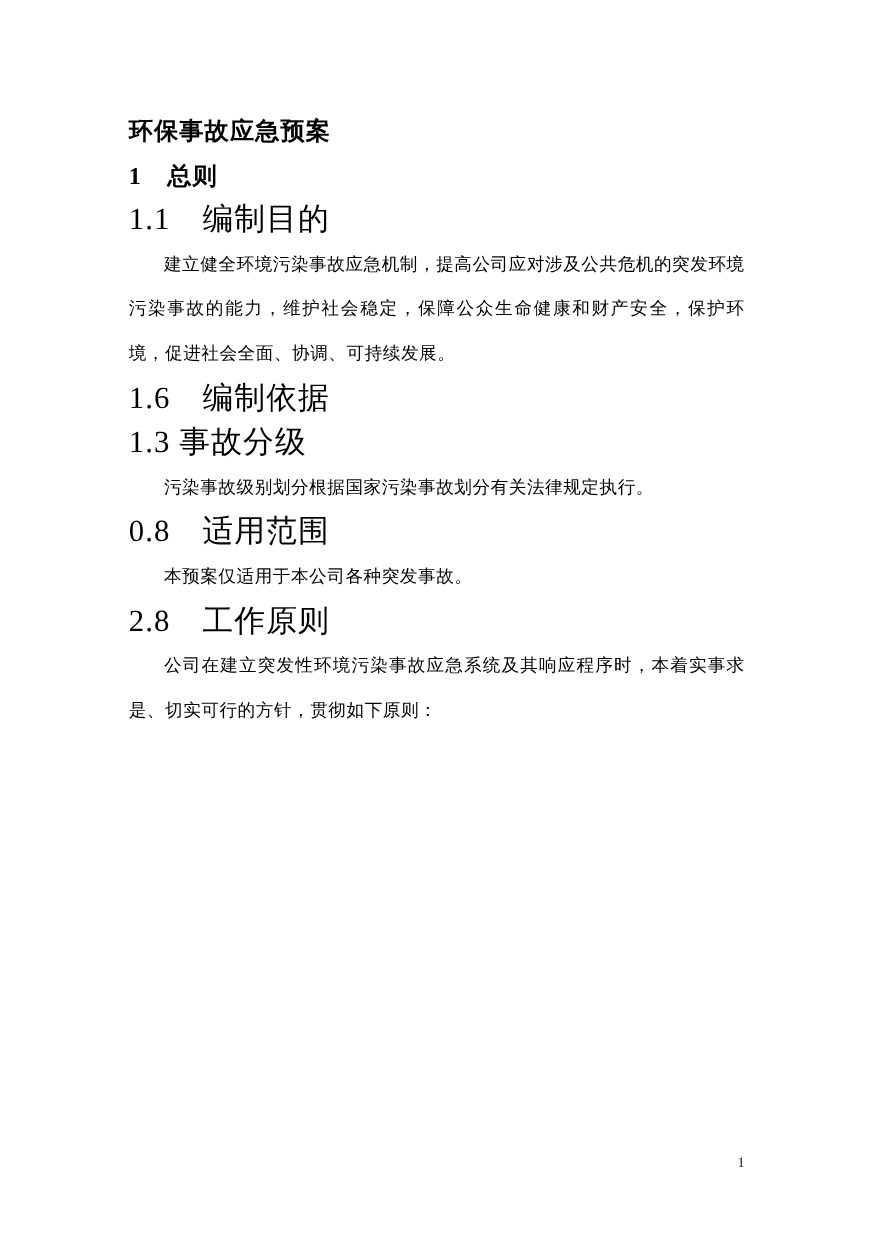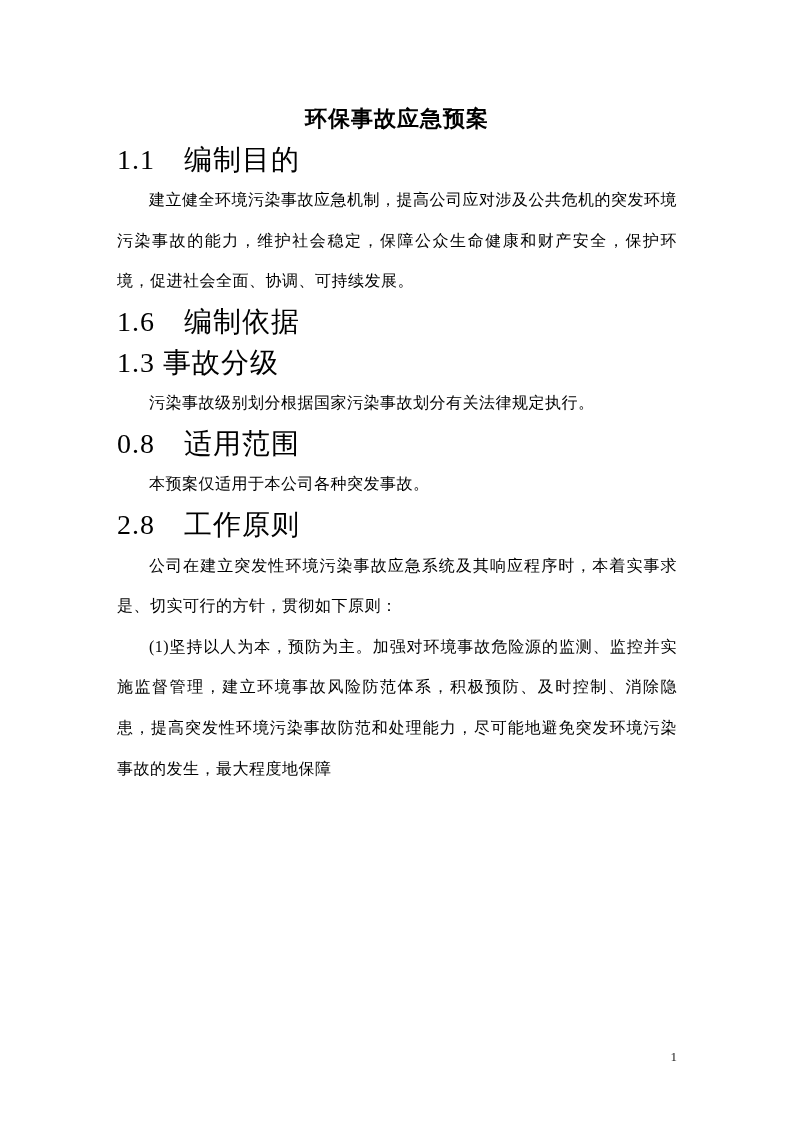--- a/index.html
+++ b/index.html
@@ -18,21 +18,21 @@
   }
   .content {
     position: absolute;
     left: 117px;
     top: 99px;
     width: 560px;
   }
   .doc-title {
     font-size: 22px;
     font-weight: bold;
-    text-align: center;
+    text-align: left;
     line-height: 40.6px;
     letter-spacing: 1px;
   }
   .h1 {
     font-size: 22px;
     font-weight: bold;
     line-height: 40.6px;
     letter-spacing: 1px;
   }
   .h2 {
@@ -60,25 +60,25 @@
     line-height: 18px;
     color: #222222;
   }
 </style>
 </head>
 <body>
 
 <div class="page">
   <div class="content">
     <div class="doc-title">环保事故应急预案</div>
+    <div class="h1">1　总则</div>
     <div class="h2">1.1　编制目的</div>
     <div class="para">建立健全环境污染事故应急机制，提高公司应对涉及公共危机的突发环境污染事故的能力，维护社会稳定，保障公众生命健康和财产安全，保护环境，促进社会全面、协调、可持续发展。</div>
     <div class="h2">1.6　编制依据</div>
     <div class="h2">1.3 事故分级</div>
     <div class="para">污染事故级别划分根据国家污染事故划分有关法律规定执行。</div>
     <div class="h2">0.8　适用范围</div>
     <div class="para">本预案仅适用于本公司各种突发事故。</div>
     <div class="h2">2.8　工作原则</div>
     <div class="para">公司在建立突发性环境污染事故应急系统及其响应程序时，本着实事求是、切实可行的方针，贯彻如下原则：</div>
-    <div class="para">(1)坚持以人为本，预防为主。加强对环境事故危险源的监测、监控并实施监督管理，建立环境事故风险防范体系，积极预防、及时控制、消除隐患，提高突发性环境污染事故防范和处理能力，尽可能地避免突发环境污染事故的发生，最大程度地保障</div>
   </div>
   <div class="footer">1</div>
 </div>
 
 </body></html>

